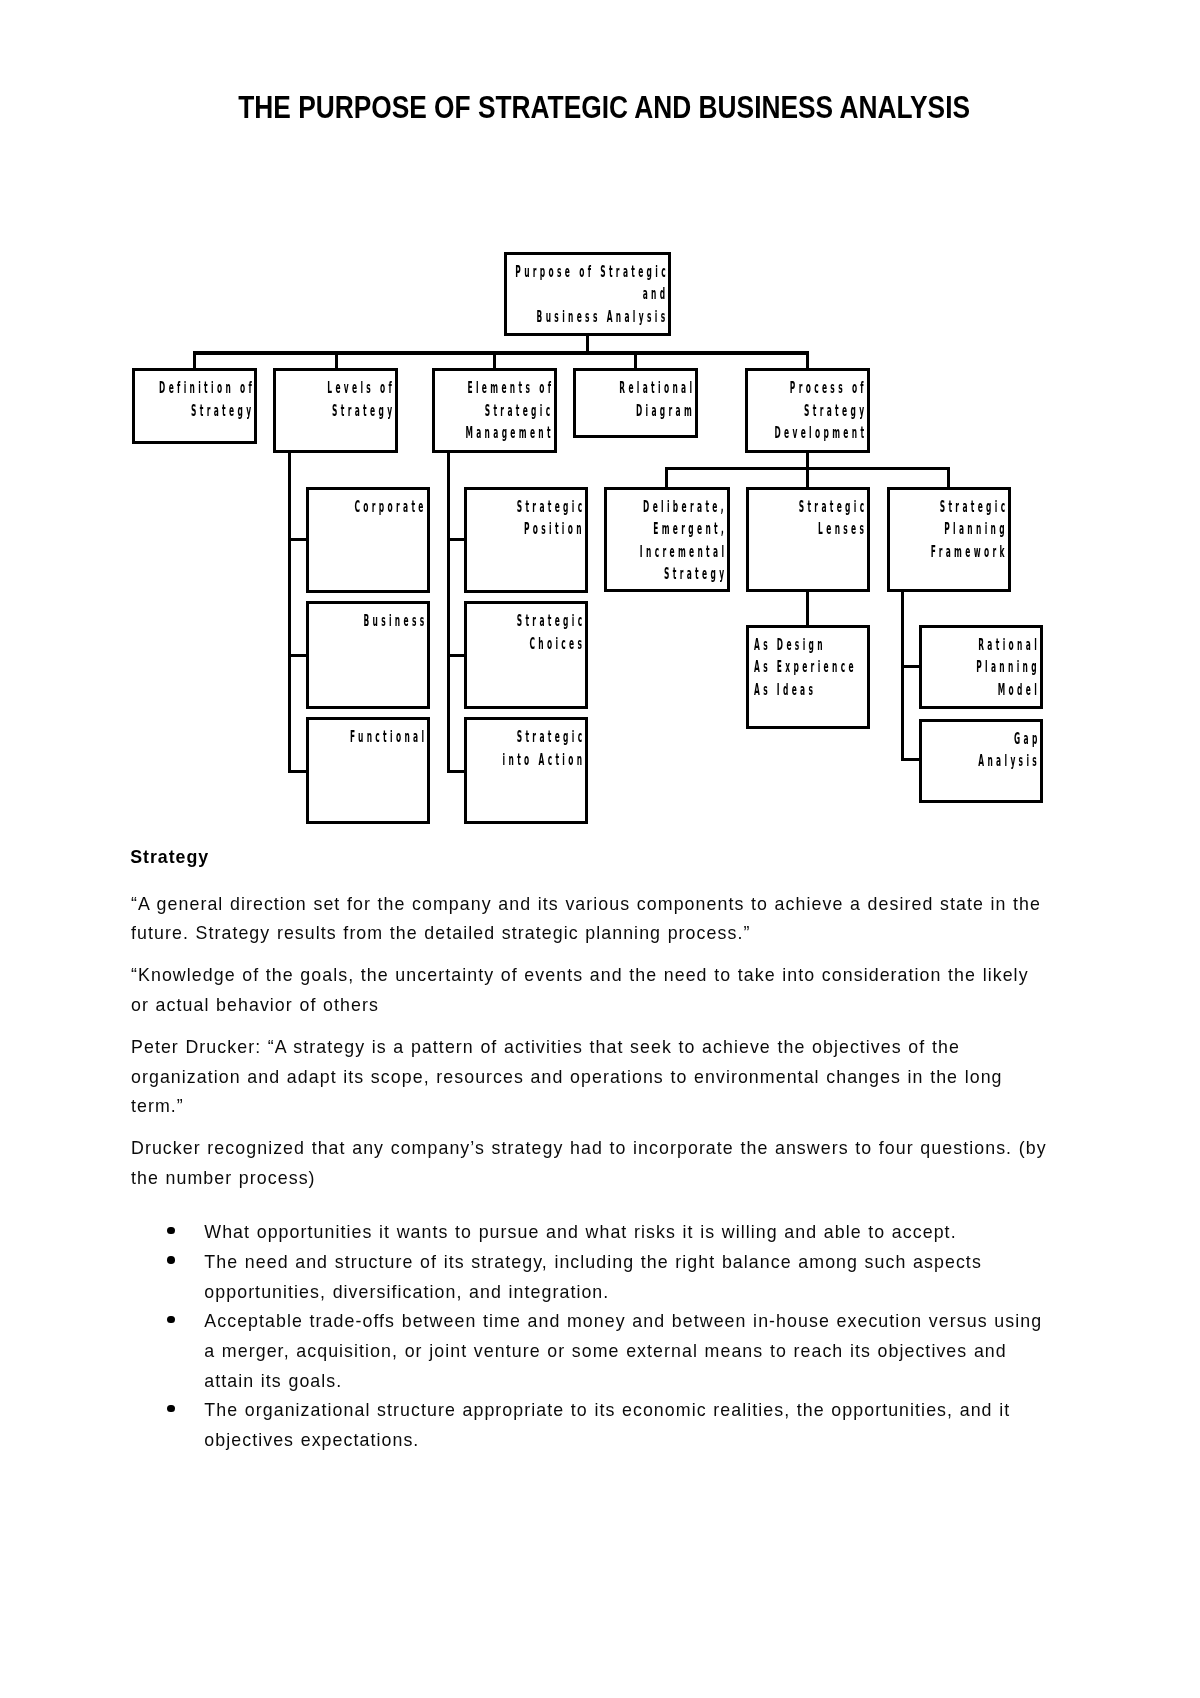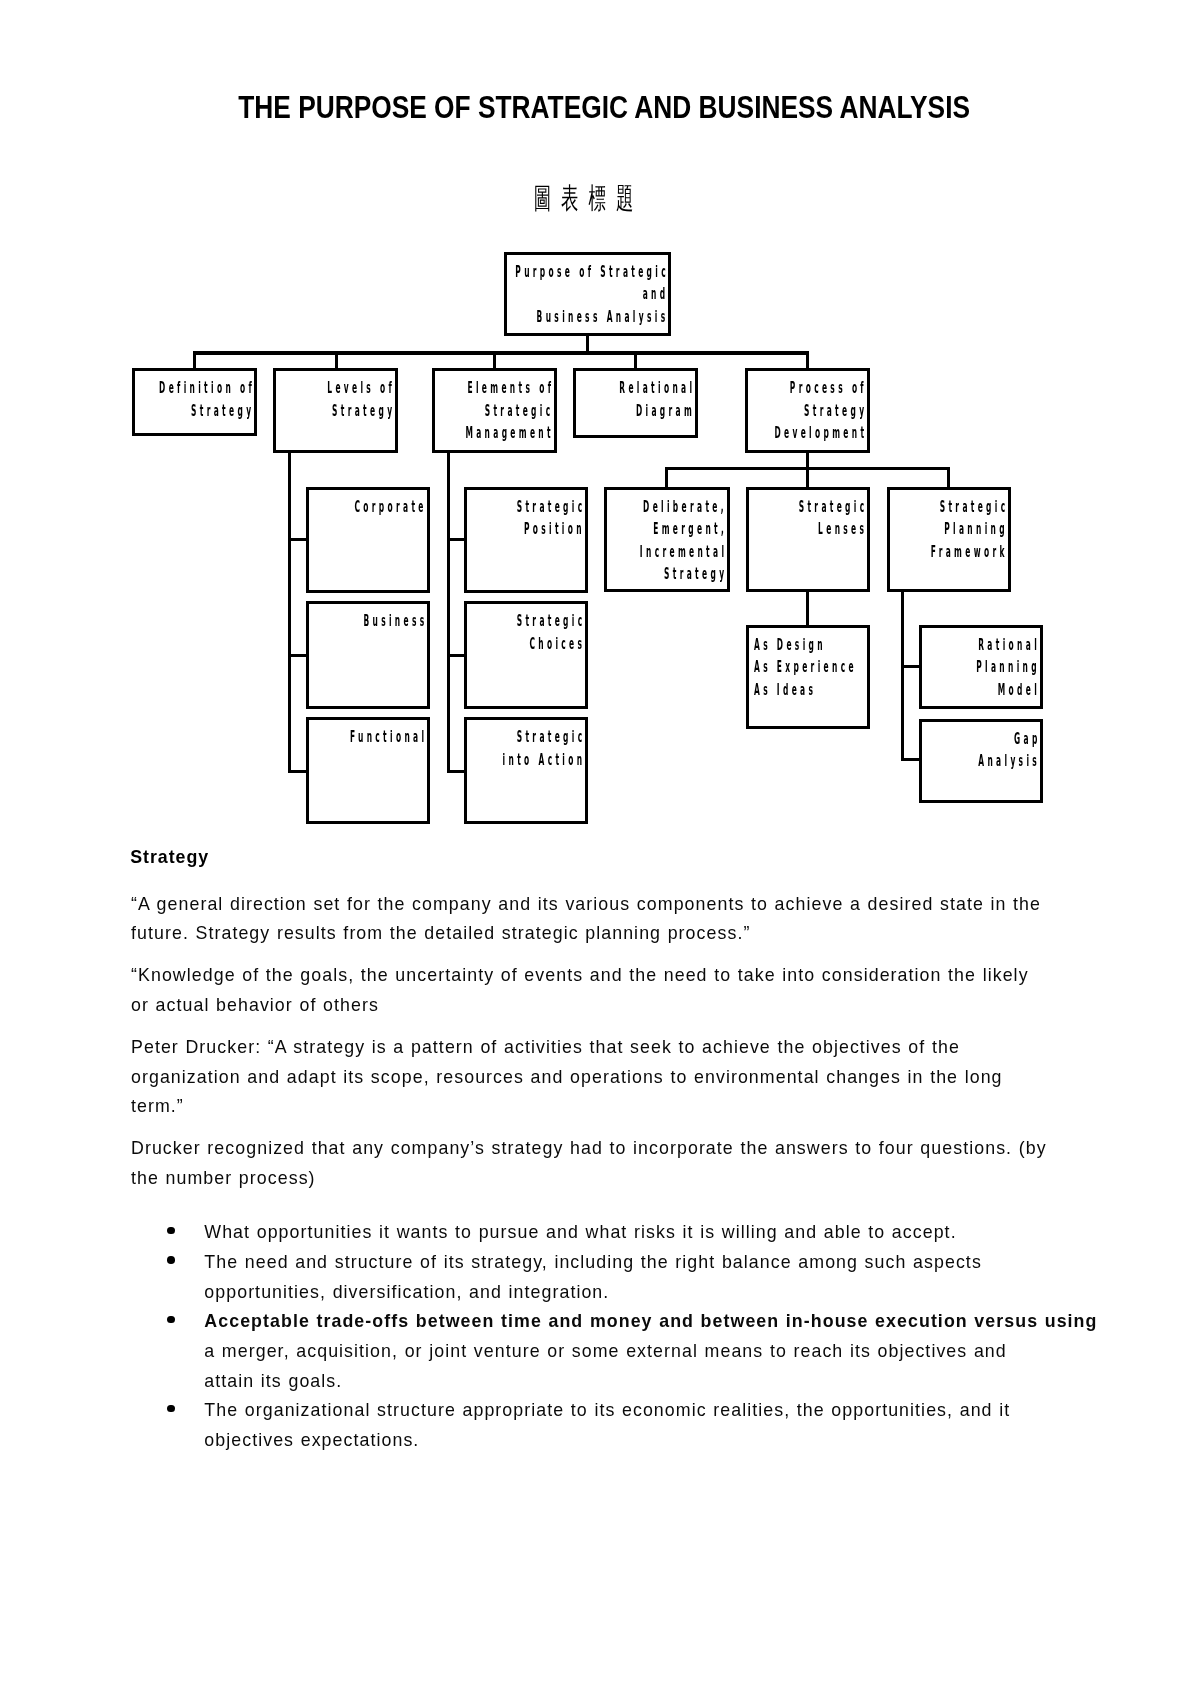--- a/index.html
+++ b/index.html
@@ -23,21 +23,20 @@
   #bodyblock{position:absolute;left:0;top:0;width:1200px;}
   .bline{position:absolute;white-space:nowrap;font-family:"Liberation Sans",sans-serif;font-size:17.8px;letter-spacing:1.07px;word-spacing:0.6px;color:#0a0a0a;text-align:center;}
   #body-heading{position:absolute;left:130.3px;font-family:"Liberation Sans",sans-serif;font-weight:bold;font-size:17.8px;letter-spacing:0.95px;white-space:nowrap;}
   .bullet-dot{position:absolute;width:7.6px;height:7.6px;border-radius:50%;background:#000;}
 </style>
 </head>
 <body>
 
 <div class="page">
   <div id="doc-title-wrap"><span id="doc-title">THE PURPOSE OF STRATEGIC AND BUSINESS ANALYSIS</span></div>
-  <div id="chart-title-wrap"><span id="chart-title">圖表標題</span></div>
   <div id="diagram">
       <div class="ln" style="left: 585.5px; top: 335.5px; width: 3px; height: 18px;"></div>
       <div class="ln" style="left: 192.8px; top: 351.4px; width: 616.5px; height: 3.3px;"></div>
       <div class="ln" style="left: 192.8px; top: 351.3px; width: 3px; height: 18px;"></div>
       <div class="ln" style="left: 334.5px; top: 351.3px; width: 3px; height: 18px;"></div>
       <div class="ln" style="left: 493px; top: 351.3px; width: 3px; height: 18px;"></div>
       <div class="ln" style="left: 633.8px; top: 351.3px; width: 3px; height: 18px;"></div>
       <div class="ln" style="left: 806.3px; top: 351.3px; width: 3px; height: 18px;"></div>
       <div class="ln" style="left: 288.2px; top: 452px; width: 3px; height: 320.5px;"></div>
       <div class="ln" style="left: 288.2px; top: 537.8px; width: 20.5px; height: 3px;"></div>
@@ -62,21 +61,21 @@
             <i style="margin-left: -76px; margin-right: -76px;">Purpose of Strategic</i>
           </span>
           <span class="ln1">
             <i style="margin-left: -12.75px; margin-right: -12.75px;">and</i>
           </span>
           <span class="ln1">
             <i style="margin-left: -65.25px; margin-right: -65.25px;">Business Analysis</i>
           </span>
         </div>
       </div>
-      <div class="nodebox" style="left: 132.2px; top: 368.2px; width: 125px; height: 68px; padding-left: 32px;">
+      <div class="nodebox" style="left: 132.2px; top: 368.2px; width: 125px; height: 76px; padding-left: 32px;">
         <div class="nodetext" style="top: 6px;">
           <span class="ln1">
             <i style="margin-left: -47.5px; margin-right: -47.5px;">Definition of</i>
           </span>
           <span class="ln1">
             <i style="margin-left: -31.25px; margin-right: -31.25px;">Strategy</i>
           </span>
         </div>
       </div>
       <div class="nodebox" style="left: 272.9px; top: 368.2px; width: 125.3px; height: 84.6px;">
@@ -262,20 +261,20 @@
       <div class="bline" style="left: 131px; top: 1066.65px;">organization and adapt its scope, resources and operations to environmental changes in the long</div>
       <div class="bline" style="left: 131px; top: 1096.3px;">term.”</div>
       <div class="bline" style="left: 131px; top: 1138.25px;">Drucker recognized that any company’s strategy had to incorporate the answers to four questions. (by</div>
       <div class="bline" style="left: 131px; top: 1167.9px;">the number process)</div>
       <div class="bullet-dot" style="left: 167px; top: 1226.8px;"></div>
       <div class="bline" style="left: 204.3px; top: 1222.4px;">What opportunities it wants to pursue and what risks it is willing and able to accept.</div>
       <div class="bullet-dot" style="left: 167px; top: 1256.45px;"></div>
       <div class="bline" style="left: 204.3px; top: 1252.05px;">The need and structure of its strategy, including the right balance among such aspects</div>
       <div class="bline" style="left: 204.3px; top: 1281.7px;">opportunities, diversification, and integration.</div>
       <div class="bullet-dot" style="left: 167px; top: 1315.75px;"></div>
-      <div class="bline" style="left: 204.3px; top: 1311.35px; font-weight: bold;">Acceptable trade-offs between time and money and between in-house execution versus using</div>
+      <div class="bline" style="left: 204.3px; top: 1311.35px;">Acceptable trade-offs between time and money and between in-house execution versus using</div>
       <div class="bline" style="left: 204.3px; top: 1341px;">a merger, acquisition, or joint venture or some external means to reach its objectives and</div>
       <div class="bline" style="left: 204.3px; top: 1370.65px;">attain its goals.</div>
       <div class="bullet-dot" style="left: 167px; top: 1404.7px;"></div>
       <div class="bline" style="left: 204.3px; top: 1400.3px;">The organizational structure appropriate to its economic realities, the opportunities, and it</div>
       <div class="bline" style="left: 204.3px; top: 1429.95px;">objectives expectations.</div>
     </div>
 </div>
 
 </body></html>

